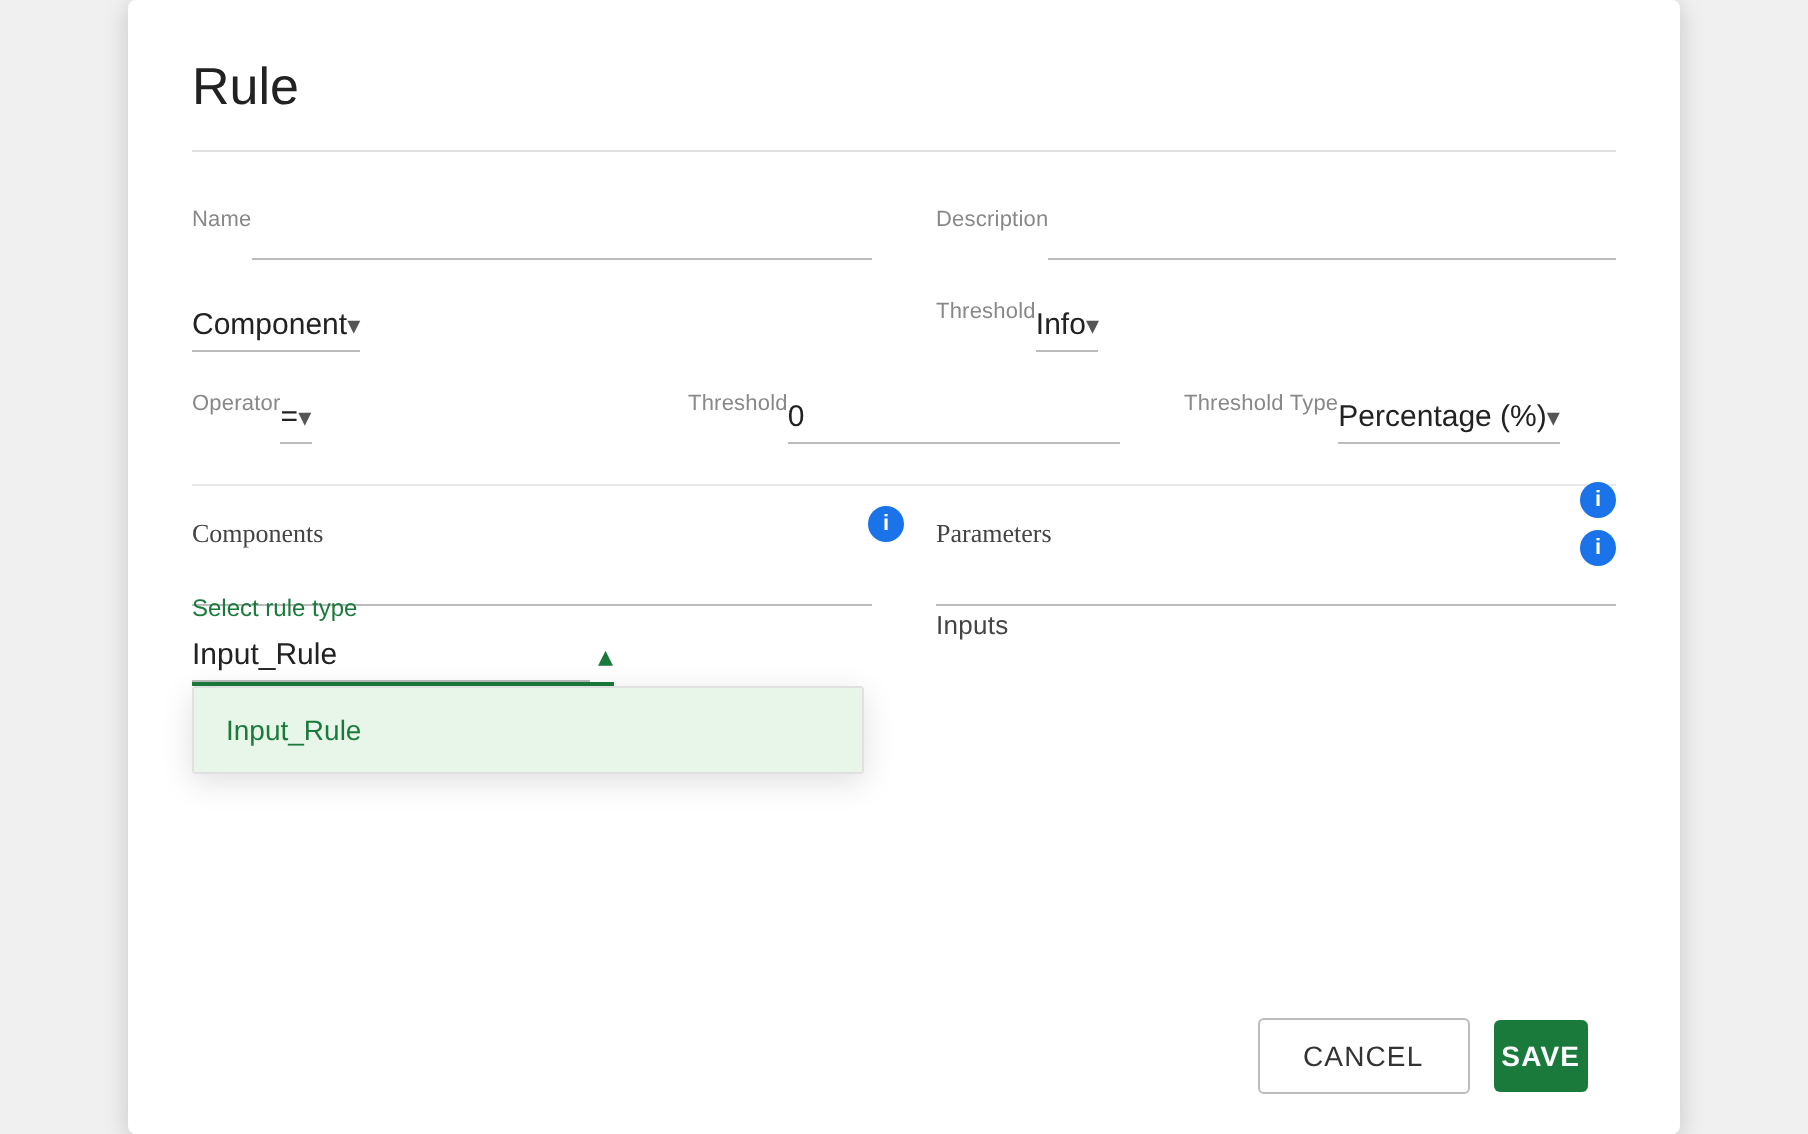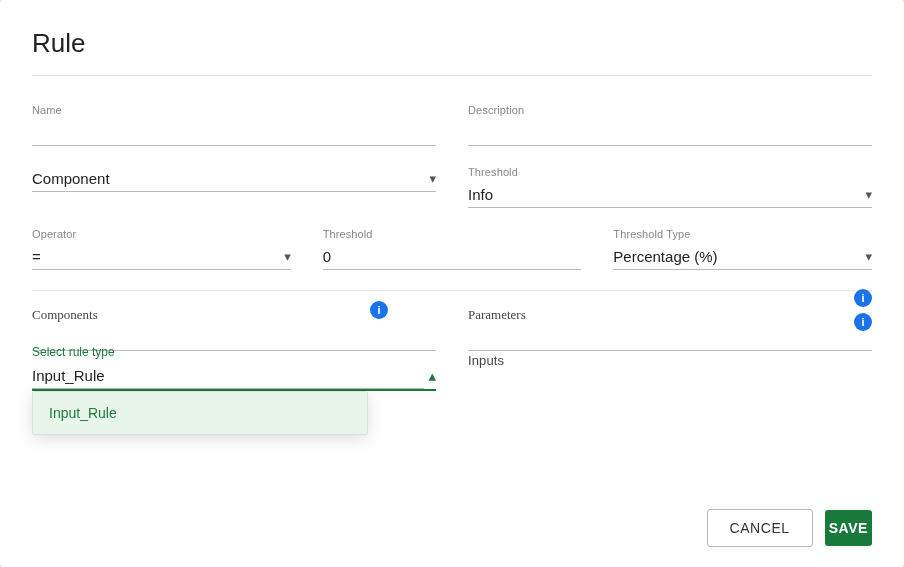--- a/index.html
+++ b/index.html
@@ -7,21 +7,21 @@
       font-family: 'Segoe UI', Arial, sans-serif;
       background: #f0f0f0;
       display: flex;
       align-items: center;
       justify-content: center;
       min-height: 100vh;
     }
     .dialog {
       background: #fff;
       border-radius: 4px;
-      width: 904px;
+      width: 776px;
       min-height: 567px;
       box-shadow: 0 2px 12px rgba(0,0,0,0.18);
       position: relative;
       padding: 28px 32px 24px 32px;
       overflow: hidden;
     }
     .dialog-title {
       font-size: 26px;
       font-weight: 400;
       color: #222;
@@ -30,21 +30,21 @@
       padding-bottom: 16px;
     }
     .form-row {
       display: flex;
       gap: 32px;
       margin-bottom: 20px;
     }
     .form-field {
       flex: 1;
       display: flex;
-      flex-direction: column;
+      flex-direction: row;
       position: relative;
     }
     .form-field label {
       font-size: 11px;
       color: #888;
       margin-bottom: 4px;
       letter-spacing: 0.01em;
     }
     .form-field input[type="text"],
     .form-field input[type="number"] {
@@ -168,21 +168,21 @@
       font-weight: 500;
     }
     .footer-row {
       display: flex;
       justify-content: space-between;
       align-items: center;
       gap: 12px;
       margin-top: 16px;
       position: absolute;
       bottom: 20px;
-      right: 32px;
+      right: 46px;
     }
     .btn-cancel {
       background: #fff;
       border: 1px solid #bbb;
       color: #333;
       font-size: 14px;
       font-weight: 500;
       padding: 10px 22px;
       border-radius: 3px;
       cursor: pointer;

